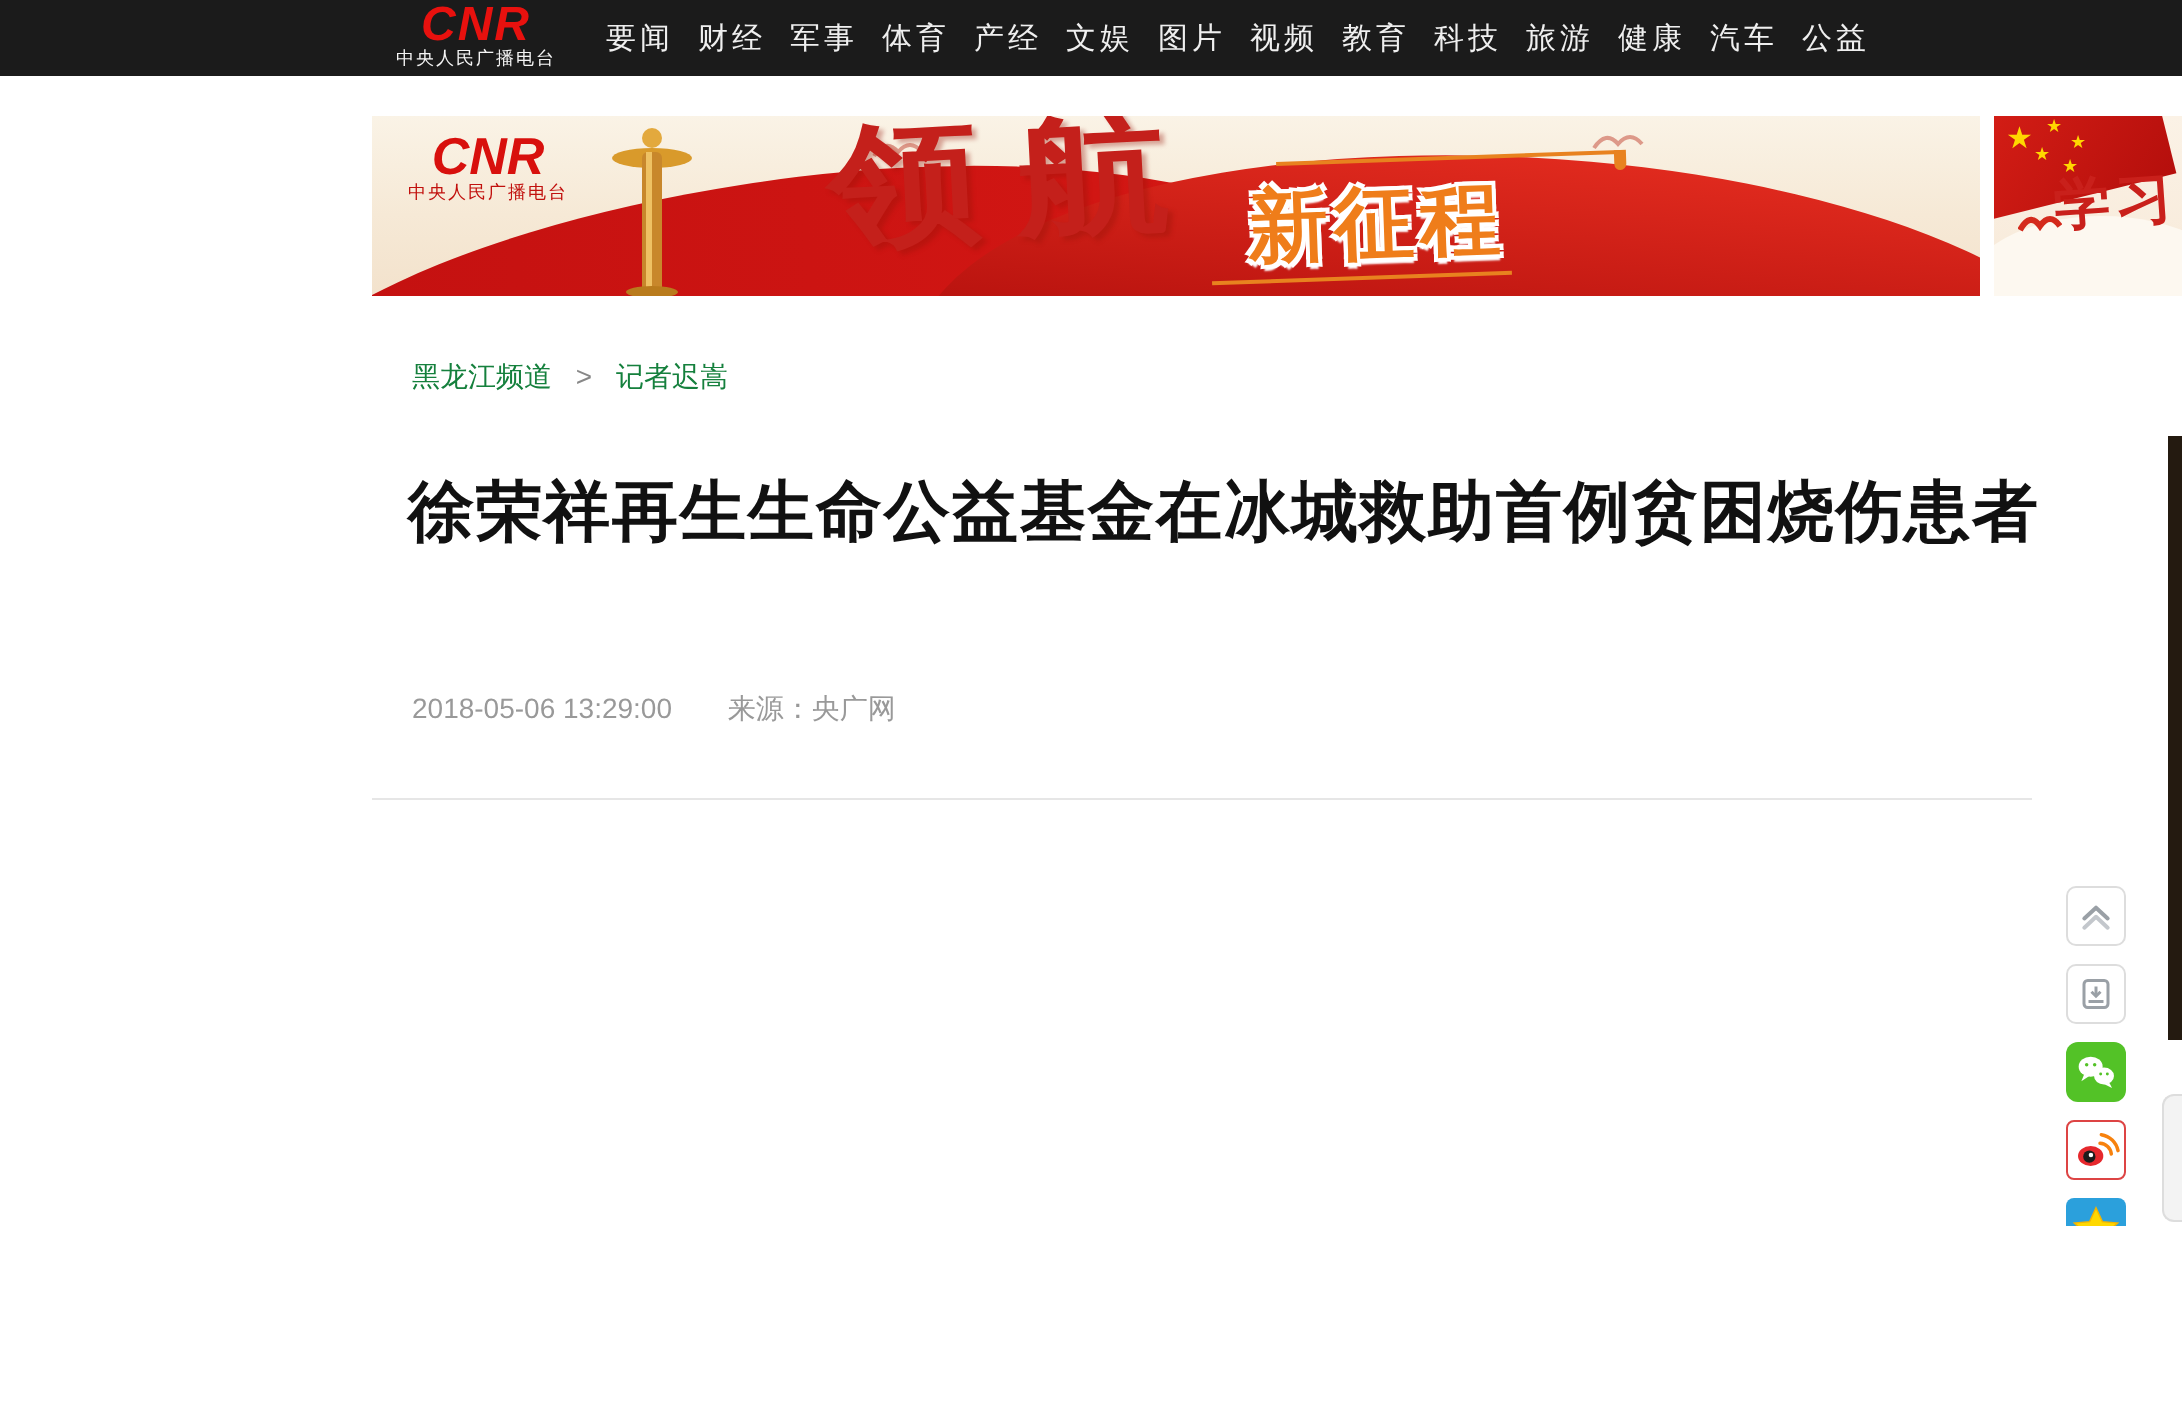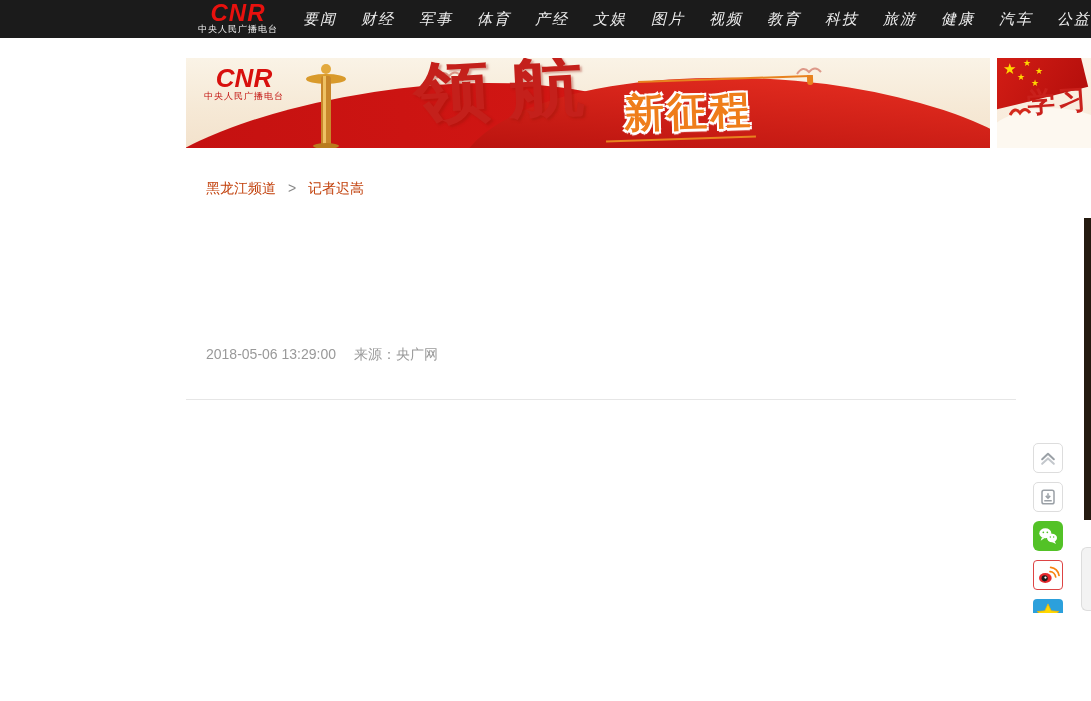--- a/index.html
+++ b/index.html
@@ -10,21 +10,21 @@
   }
 
   
   .topnav {
     position:absolute; left:0; top:0; width:1091px; height:38px;
     background:#1b1b1b; display:flex; align-items:center;
   }
   .nav-logo { position:absolute; left:188px; top:2px; width:100px; cursor:pointer; text-align:center; }
   .nav-logo .cnr { font-size:24px; font-weight:bold; color:#e8110e; letter-spacing:1px; line-height:22px; font-style:italic; }
   .nav-logo .sub { font-size:9px; color:#f5f5f5; letter-spacing:1px; line-height:10px; }
-  .nav-items { position:absolute; left:303px; top:0; height:38px; display:flex; align-items:center; gap:24px;font-style:italic; }
+  .nav-items { position:absolute; left:303px; top:0; height:38px; display:flex; align-items:center; gap:12px; }
   .nav-items span { color:#efefef; font-size:15px; letter-spacing:2px; cursor:pointer; white-space:nowrap; }
 
   
   .banner {
     position:absolute; left:186px; top:58px; width:804px; height:90px;
     overflow:hidden; cursor:pointer;
     background:linear-gradient(180deg,#faf3e6 0%,#f6e9d6 55%,#f3e2cc 100%);
   }
   .wave1 { position:absolute; left:-70px; bottom:-52px; width:580px; height:112px;
     background:linear-gradient(90deg,#c21010,#d61814); border-radius:50% 50% 0 0/85% 100% 0 0;
@@ -61,28 +61,28 @@
     background:linear-gradient(135deg,#e02319,#b50f0c); transform:rotate(-14deg); }
   .side-star { position:absolute; color:#ffd700; }
   .side-cloud { position:absolute; left:-14px; top:50px; width:136px; height:74px;
     background:#fdf8f0; border-radius:50%; }
   .side-text { position:absolute; left:30px; top:24px; font-size:28px; font-weight:900;
     color:#c9201b; letter-spacing:3px; transform:rotate(-4deg); }
   .side-dove { position:absolute; left:12px; top:46px; stroke:#d42a1c; stroke-width:3; fill:none; }
 
   
   .breadcrumb { position:absolute; left:206px; top:180px; font-size:14px; color:#666; }
-  .breadcrumb a { color:#c2410c; text-decoration:none; cursor:pointer; }
+  .breadcrumb a { color:#15803d; text-decoration:none; cursor:pointer; }
   .breadcrumb .sep { margin:0 8px; color:#888; }
   .article-title {
     position:absolute; left:204px; top:232px; width:820px;
     font-size:33px; line-height:48px; font-weight:bold; color:#111; letter-spacing:1px;
   }
   .article-meta { position:absolute; left:206px; top:346px; font-size:14px; color:#999; }
-  .article-meta .src { margin-left:14px; }
+  .article-meta .src { margin-left:24px; }
   .divider { position:absolute; left:186px; top:399px; width:830px; height:1px; background:#e6e6e6; }
   .article-body {
     position:absolute; left:186px; top:428px; width:830px;
     font-size:18px; line-height:40px; color:#3d3d3d; text-align:justify;
   }
   .article-body p { text-indent:2em; margin:0; }
 
   
   .tools { position:absolute; left:1033px; top:443px; width:30px; }
   .tool { width:30px; height:30px; margin-bottom:9px; cursor:pointer; display:flex; align-items:center; justify-content:center; }
@@ -162,20 +162,21 @@
       </svg>
     <div class="side-text">学习</div>
   </div>
 
   <div class="breadcrumb">
     <a>黑龙江频道</a>
     <span class="sep">&gt;</span>
     <a>记者迟嵩</a>
   </div>
 
+  <h1 class="article-title">徐荣祥再生生命公益基金在冰城救助首例贫困烧伤患者</h1>
 
   <div class="article-meta">
     <span>2018-05-06 13:29:00</span>
     <span class="src">来源：央广网</span>
   </div>
 
   <div class="divider"></div>
 
   <div class="article-body">
   </div>

